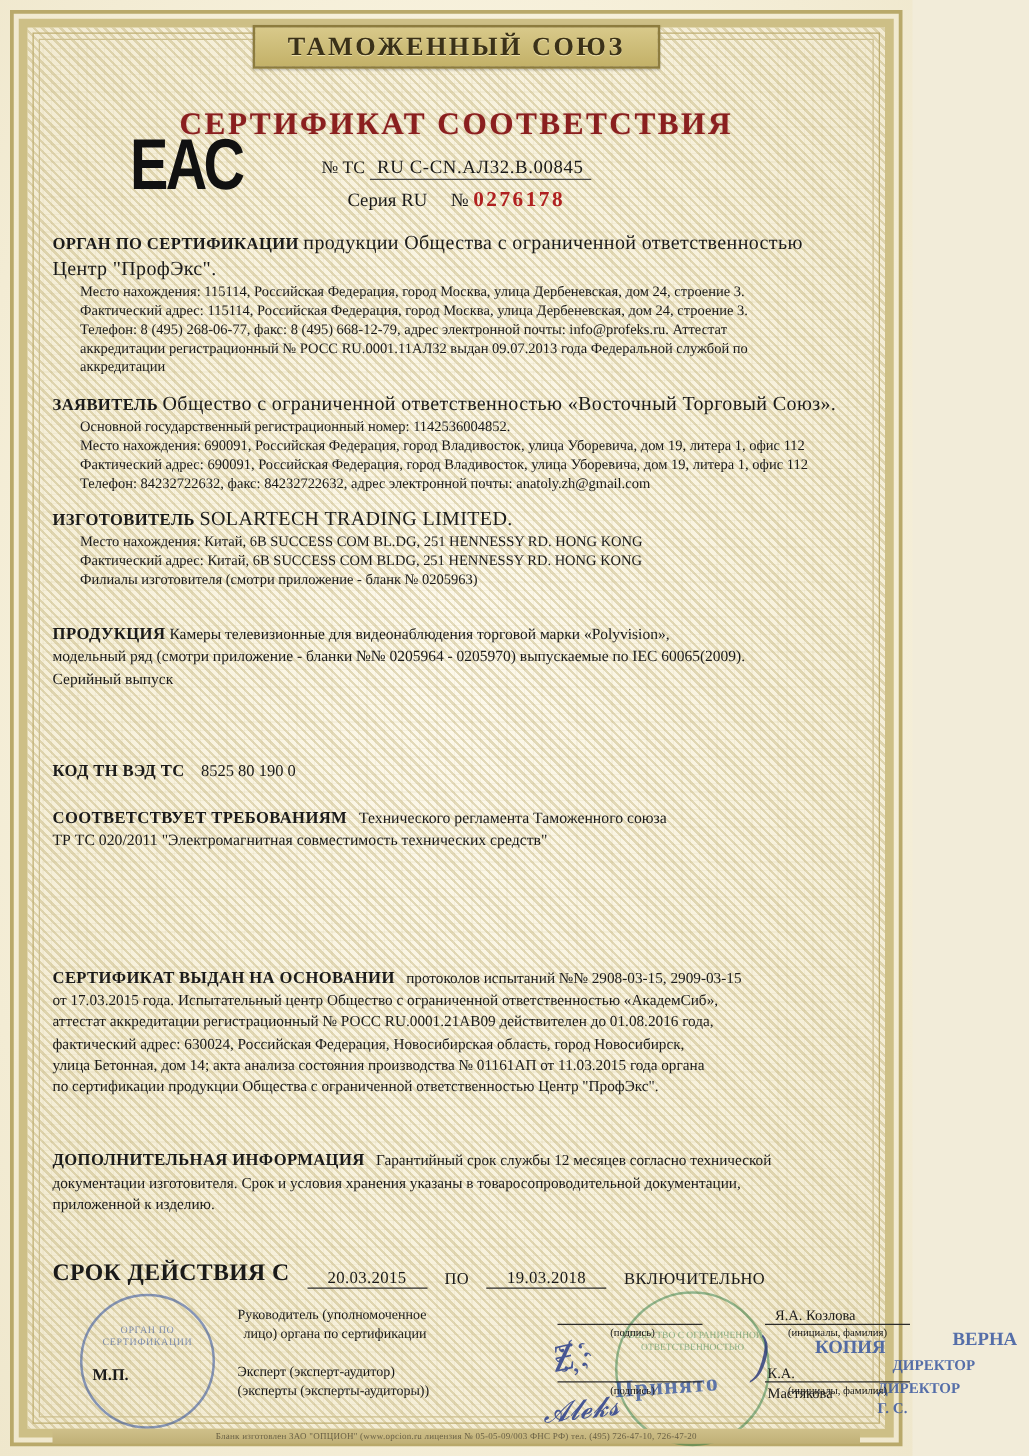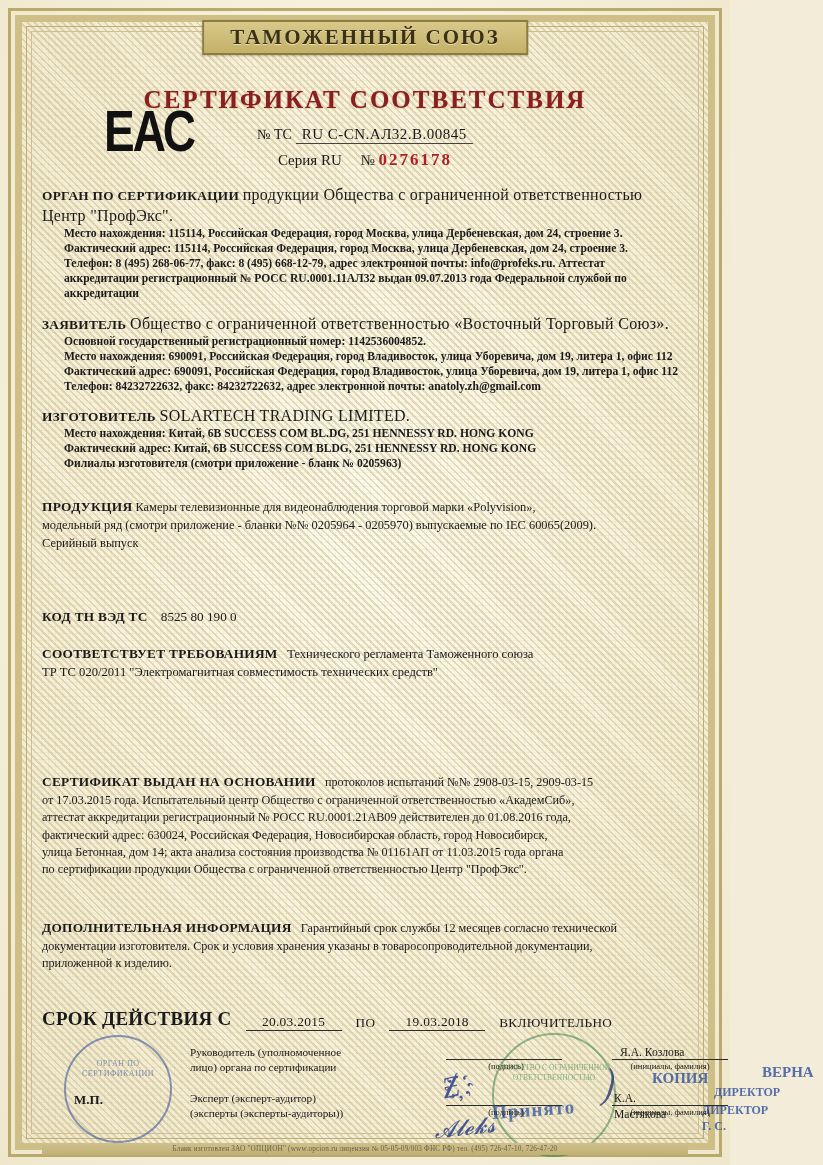--- a/index.html
+++ b/index.html
@@ -124,21 +124,21 @@
     font-weight:bold;
     font-size:13.3px;
     letter-spacing:.3px;
   }
   .sect-head .norm{
     font-variant:normal;
     font-weight:normal;
     font-size:16px;
   }
   .row{margin-left:22px;}
-  .tight{line-height:1.3;font-weight:bold;}
+  .tight{line-height:1.3;}
 
   .prod{margin-top:26px;font-size:12.4px;line-height:1.45;}
   .prod .sect-head{font-size:13.4px;}
   .code{margin-top:55px;font-size:13.2px;}
   .conform{margin-top:18px;font-size:12.6px;line-height:1.45;}
 
   .basis{margin-top:92px;font-size:12.2px;line-height:1.42;}
   .extra{margin-top:40px;font-size:12.2px;line-height:1.42;}
 
   
@@ -155,21 +155,21 @@
     text-align:center;
     border-bottom:1px solid #2b2b2b;
     font-size:13.4px;
   }
   .sig-area{
     position:relative;
     margin-top:14px;
     height:96px;
     font-size:11.2px;
   }
-  .sig-block{position:absolute;left:148px;}
+  .sig-block{position:absolute;left:148px;text-align:right;}
   .sig-block2{position:absolute;left:148px;top:46px;}
   .sig-line{
     position:absolute;
     width:116px;
     border-bottom:1px solid #2b2b2b;
   }
   .sig-cap{
     position:absolute;
     font-size:8.6px;
     text-align:center;

